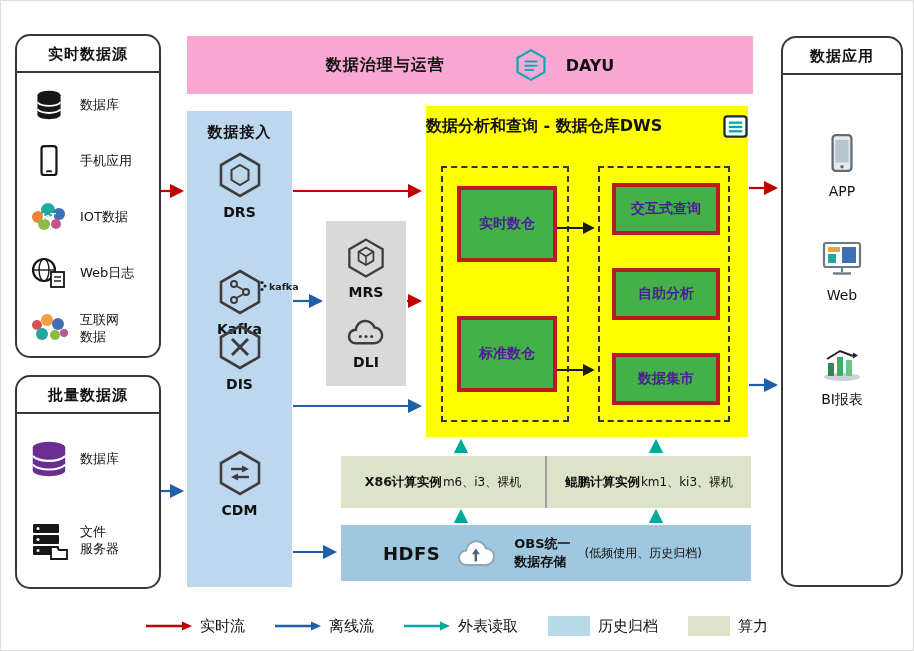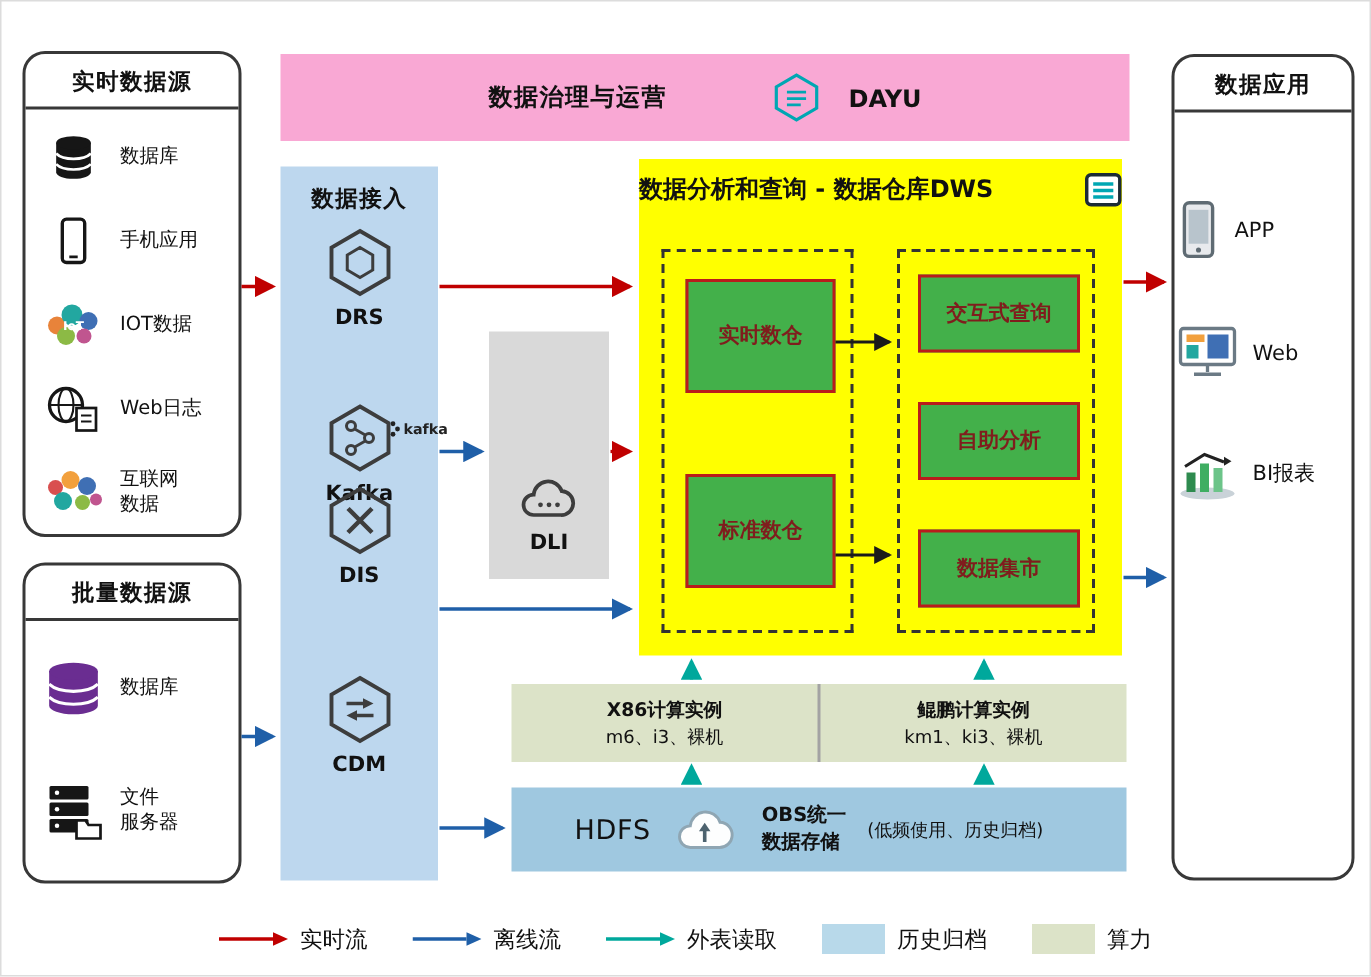--- a/index.html
+++ b/index.html
@@ -26,34 +26,34 @@
   .kafka-wrap{position:relative}
   .kafka-tag{position:absolute;left:72px;top:12px;display:flex;align-items:center;gap:2px;font-size:9.5px;font-weight:bold;color:#222}
 
   #cluster-box{position:absolute;left:325px;top:220px;width:80px;height:165px;background:#d9d9d9;text-align:center}
 
   #dws-box{position:absolute;left:425px;top:105px;width:322px;height:331px;background:#ffff00}
   #dws-title{display:flex;align-items:center;justify-content:space-between;gap:7px;padding-top:9px;font-weight:bold;font-size:16px}
   .dashed{position:absolute;border:2px dashed #333;box-sizing:border-box}
   #dws-left{left:15px;top:60px;width:128px;height:256px}
   #dws-right{left:172px;top:60px;width:132px;height:256px}
-  .gbox{position:absolute;background:#43b04a;border:2px solid #b91c1c;display:flex;align-items:center;justify-content:center;font-weight:bold;font-size:14px;color:#7f1d1d;box-sizing:border-box}
+  .gbox{position:absolute;background:#43b04a;border:4px solid #b91c1c;display:flex;align-items:center;justify-content:center;font-weight:bold;font-size:14px;color:#4c1d95;box-sizing:border-box}
 
   #compute-box{position:absolute;left:340px;top:455px;width:410px;height:52px;background:#dce3c8;display:flex}
-  .chalf{flex:1;display:flex;flex-direction:column;align-items:center;justify-content:center;gap:1px}
+  .chalf{flex:1;display:flex;flex-direction:row;align-items:center;justify-content:center;gap:1px}
   .chalf+.chalf{border-left:2px solid #a3a3a3}
   .chalf .ct{font-weight:bold;font-size:12.5px}
   .chalf .cs{font-size:12px}
 
   #hdfs-box{position:absolute;left:340px;top:524px;width:410px;height:56px;background:#9fc8e0;display:flex;align-items:center;gap:12px;padding-left:42px;box-sizing:border-box}
-  #hdfs-box .hname{font-weight:normal;font-size:18px;letter-spacing:.5px}
+  #hdfs-box .hname{font-weight:bold;font-size:18px;letter-spacing:.5px}
   #hdfs-box .obs{font-weight:bold;font-size:13px;line-height:1.35;white-space:pre-line}
   #hdfs-box .note{font-size:12px;margin-left:2px}
 
-  #apps-panel .app-item{display:flex;flex-direction:row;align-items:center;gap:8px;margin-top:42px}
+  #apps-panel .app-item{display:flex;flex-direction:column;align-items:center;gap:8px;margin-top:42px}
   #apps-panel .app-item.first{margin-top:58px}
   #apps-panel .alabel{font-size:14px}
 
   #legend{position:absolute;left:0;top:615px;width:100%;display:flex;justify-content:center;align-items:center;gap:30px}
   .litem{display:flex;align-items:center;gap:8px;font-size:15px}
   .sw{width:42px;height:20px;display:inline-block}
   .sw-archive{background:#b8d9ea}
   .sw-compute{background:#dce3c8}
 
   #flows{position:absolute;left:0;top:0;pointer-events:none}
@@ -224,20 +224,28 @@
       <svg width="46" height="48" viewBox="0 0 44 48">
           <polygon points="22,3 41,14 41,34 22,45 3,34 3,14" fill="none" stroke="#3d3d3d" stroke-width="2.6"></polygon>
           <line x1="14" y1="16" x2="30" y2="32" stroke="#3d3d3d" stroke-width="3"></line>
           <line x1="30" y1="16" x2="14" y2="32" stroke="#3d3d3d" stroke-width="3"></line>
         </svg>
       <div class="svc-name">DIS</div>
     </div>
   </div>
 
   <div id="cluster-box">
+    <div class="svc" style="top:16px">
+      <svg width="40" height="42" viewBox="0 0 44 48">
+          <polygon points="22,3 41,14 41,34 22,45 3,34 3,14" fill="none" stroke="#3d3d3d" stroke-width="2.6"></polygon>
+          <path d="M22 12l8.5 5v10L22 32l-8.5-5V17z" fill="none" stroke="#3d3d3d" stroke-width="2"></path>
+          <path d="M13.5 17l8.5 5 8.5-5M22 22v10" fill="none" stroke="#3d3d3d" stroke-width="1.8"></path>
+        </svg>
+      <div class="svc-name">MRS</div>
+    </div>
     <div class="svc" style="top:94px">
       <svg width="42" height="34" viewBox="0 0 34 30">
           <path d="M8 25a6 6 0 0 1 0-12 8.5 8.5 0 0 1 16.5-2A5.8 5.8 0 0 1 24 25z" fill="none" stroke="#3d3d3d" stroke-width="2.2"></path>
           <circle cx="12" cy="19" r="1.4" fill="#3d3d3d"></circle>
           <circle cx="17" cy="19" r="1.4" fill="#3d3d3d"></circle>
           <circle cx="22" cy="19" r="1.4" fill="#3d3d3d"></circle>
         </svg>
       <div class="svc-name">DLI</div>
     </div>
   </div>

